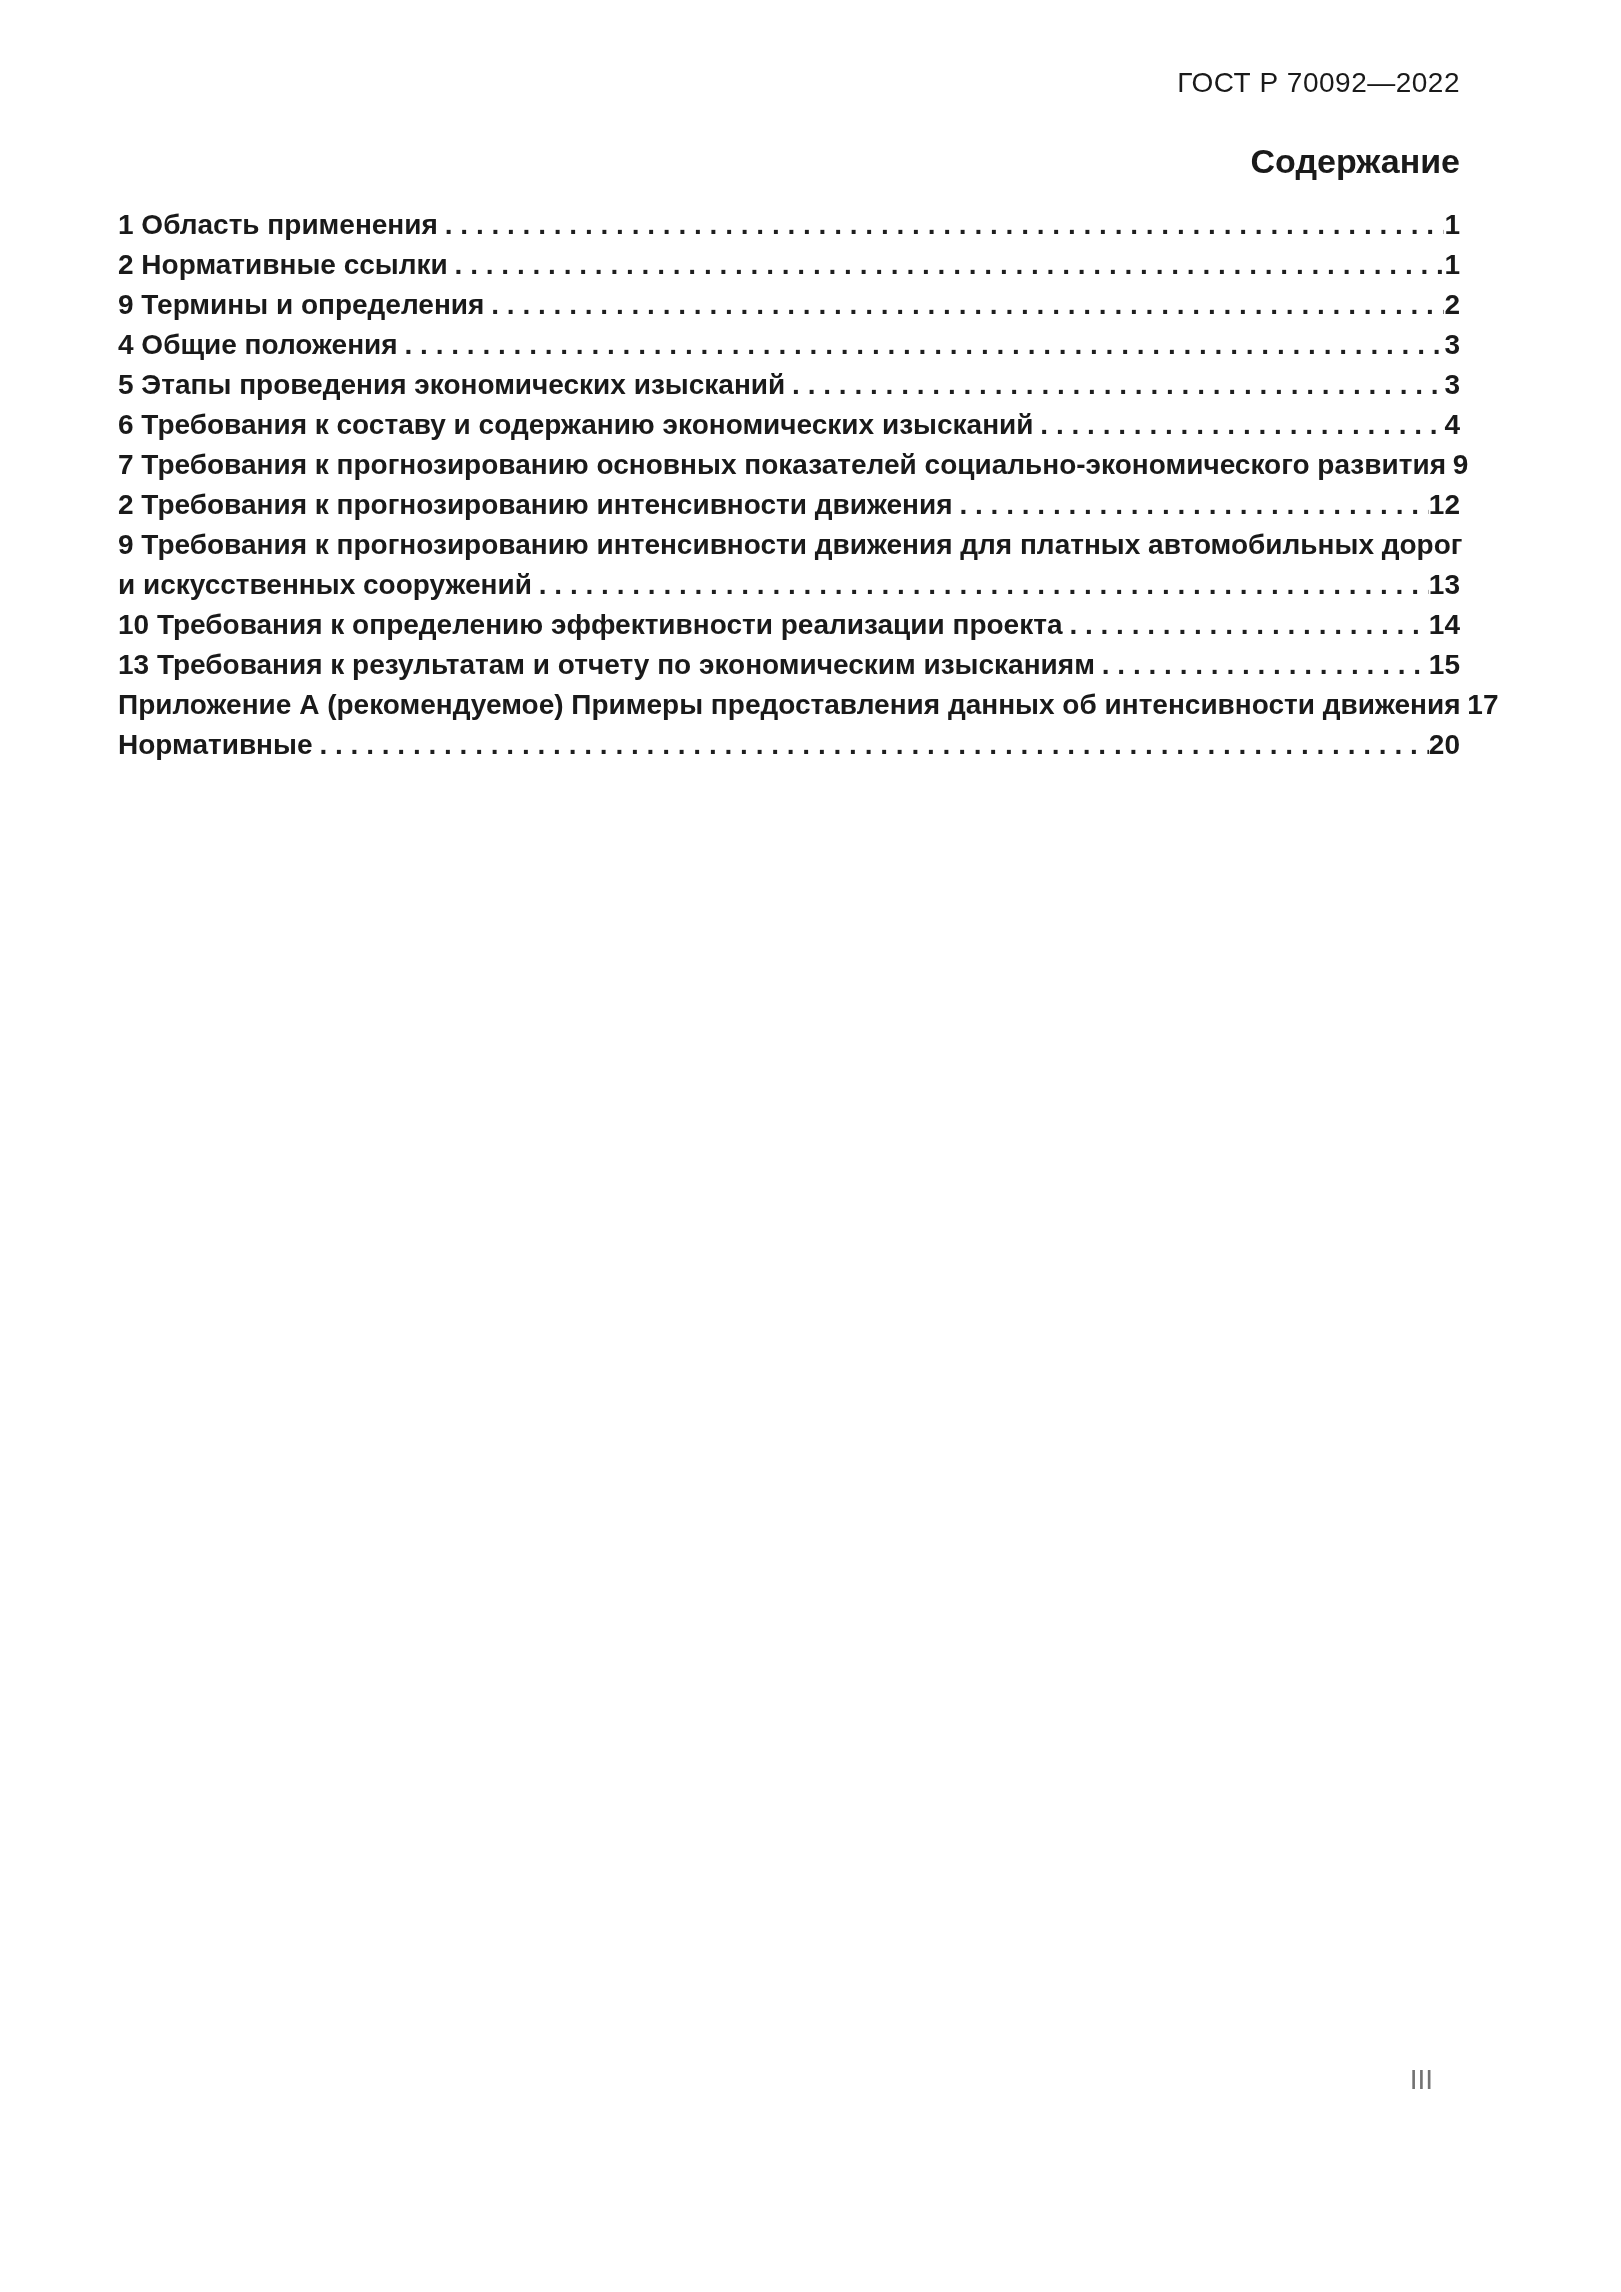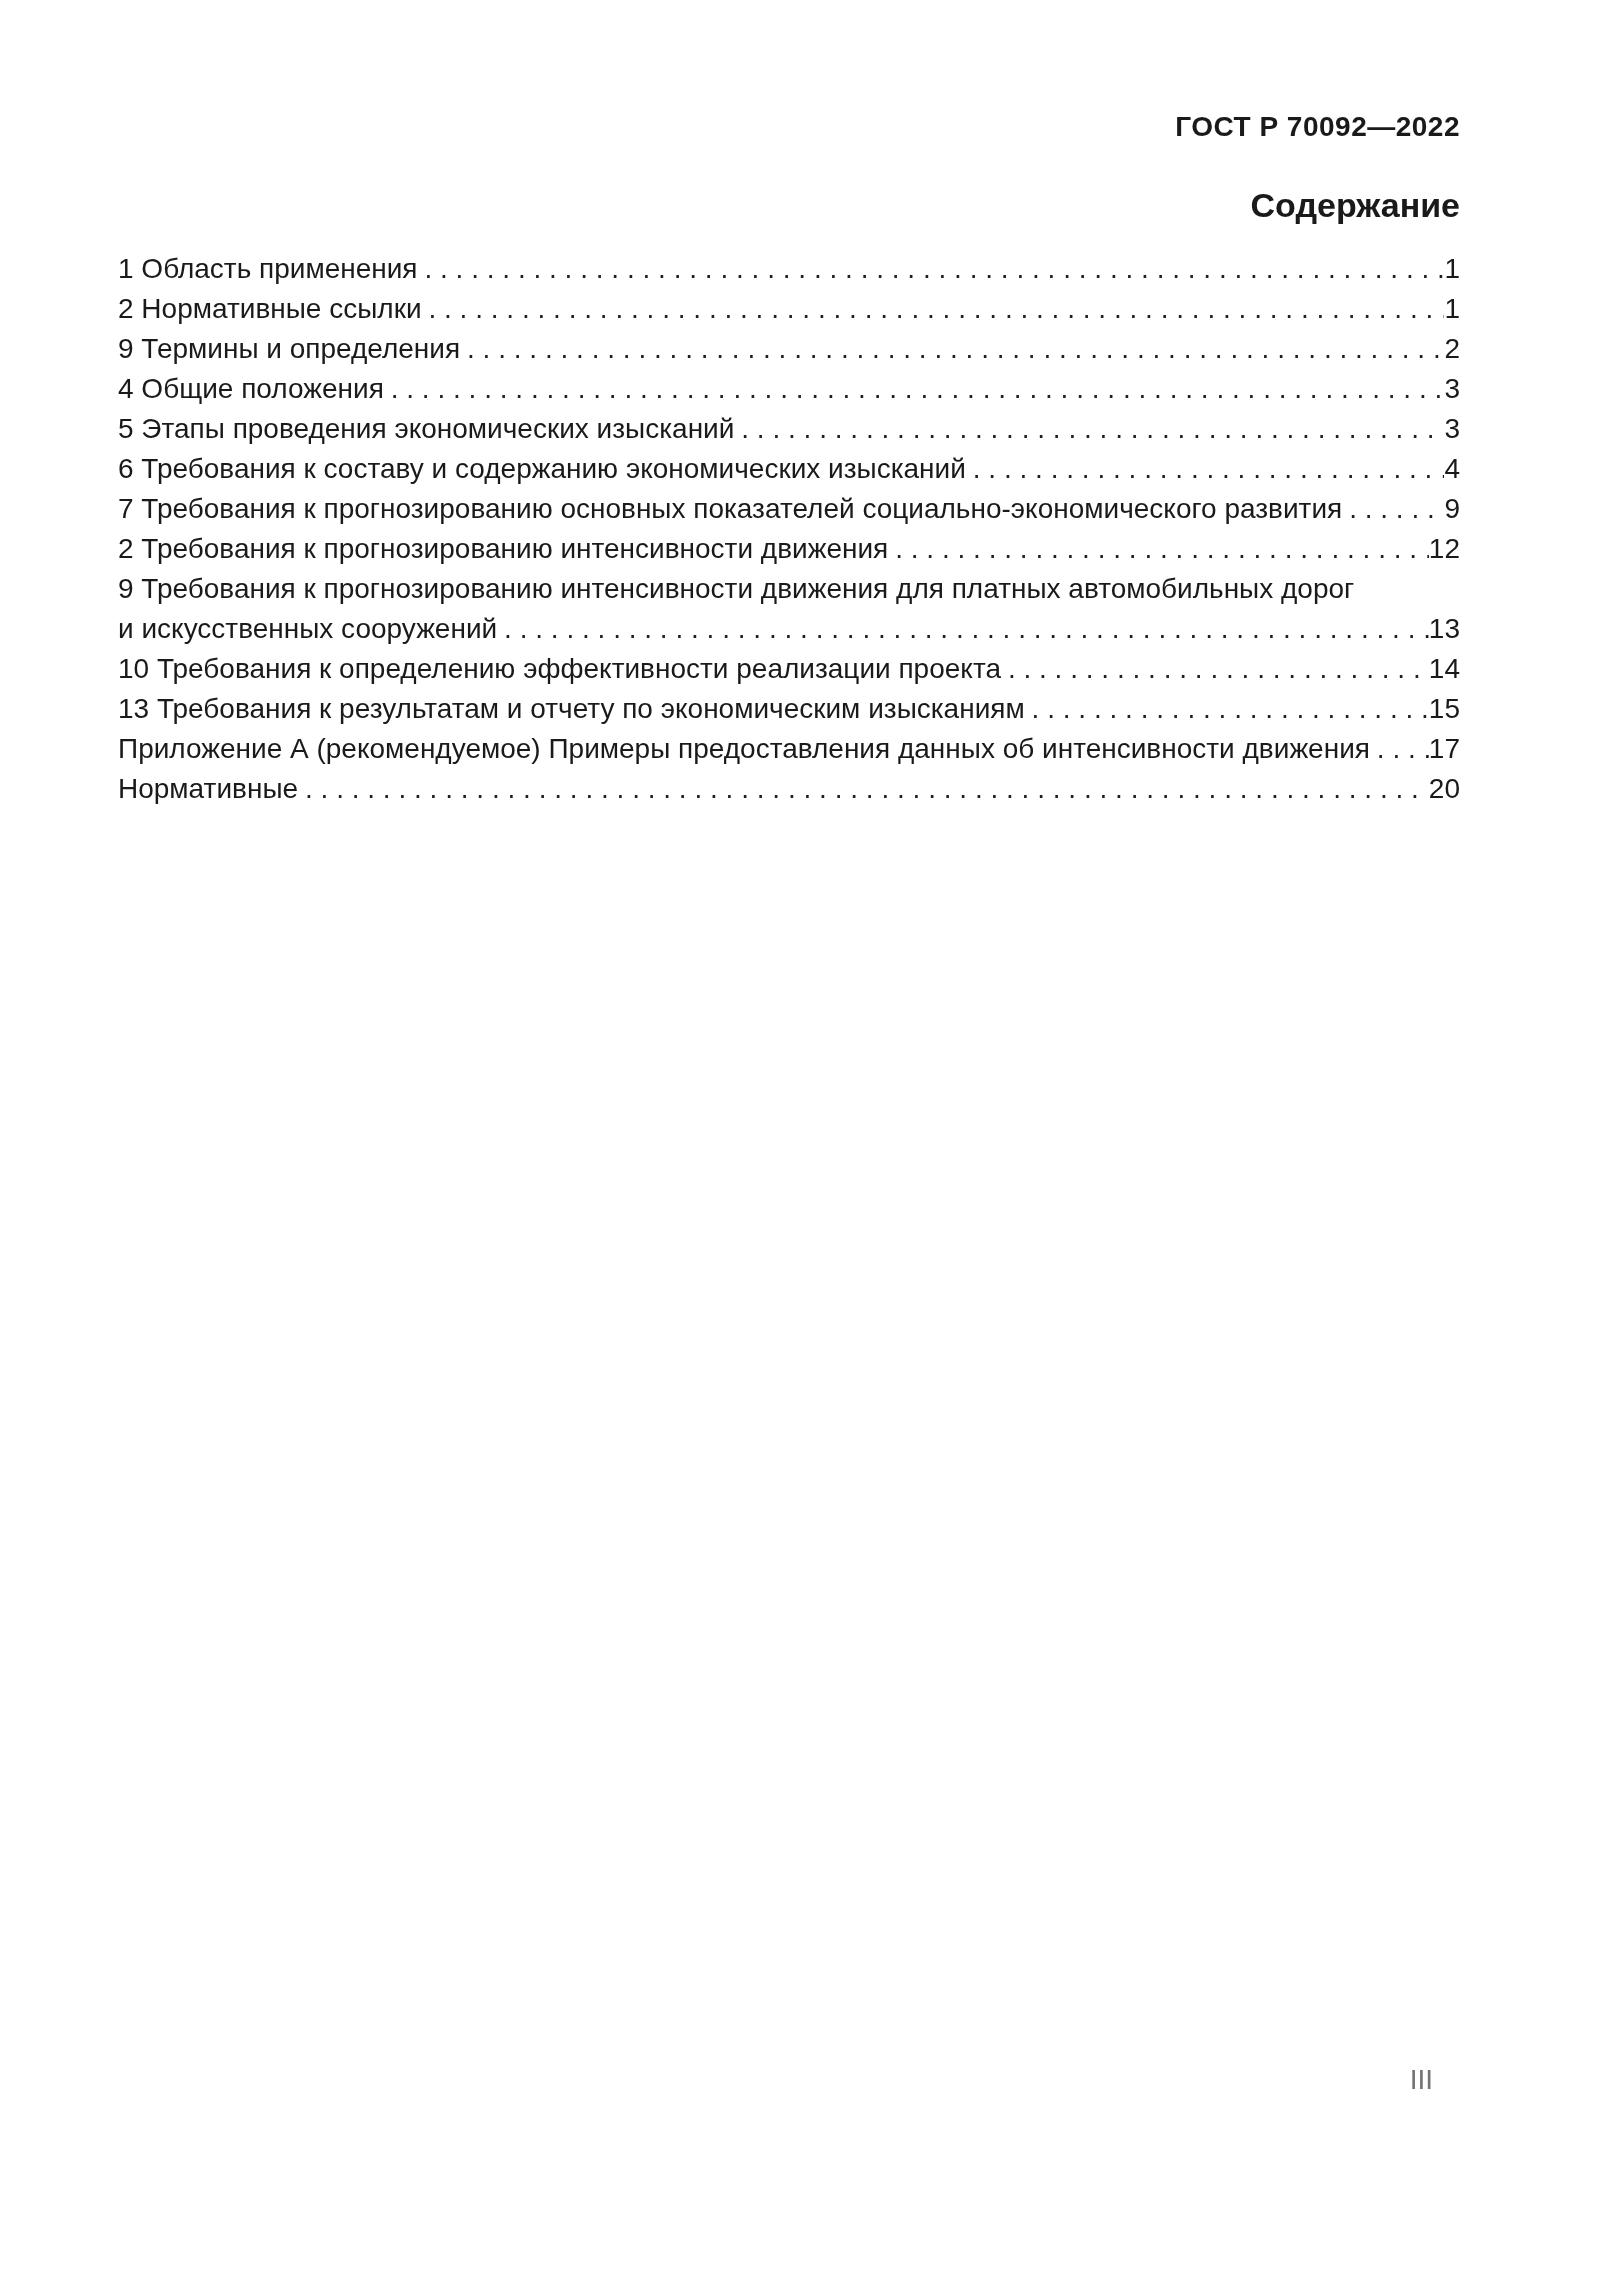--- a/index.html
+++ b/index.html
@@ -11,43 +11,44 @@
     background: #ffffff;
     color: #1a1a1a;
     font-family: "Liberation Sans", sans-serif;
     overflow: hidden;
     margin: 0 auto;
   }
   .content {
     padding: 0 161px 0 118px;
   }
   .doc-header {
-    padding-top: 112px;
+    padding-top: 68px;
     text-align: right;
-    font-weight: bold;
+    font-weight: normal;
     font-size: 28px;
     line-height: 29px;
     letter-spacing: 0.5px;
   }
   .doc-title {
     margin-top: 46px;
     text-align: right;
     font-weight: bold;
     font-size: 34px;
     line-height: 36px;
   }
   .toc-list {
     margin-top: 25.5px;
     font-size: 28px;
   }
   .toc-line {
     display: flex;
     align-items: center;
     line-height: 40px;
     min-height: 40px;
+    font-weight: bold;
   }
   .toc-label {
     white-space: nowrap;
     flex: 0 0 auto;
   }
   .toc-dots {
     flex: 1 1 auto;
     overflow: hidden;
     white-space: nowrap;
     letter-spacing: 7.8px;

